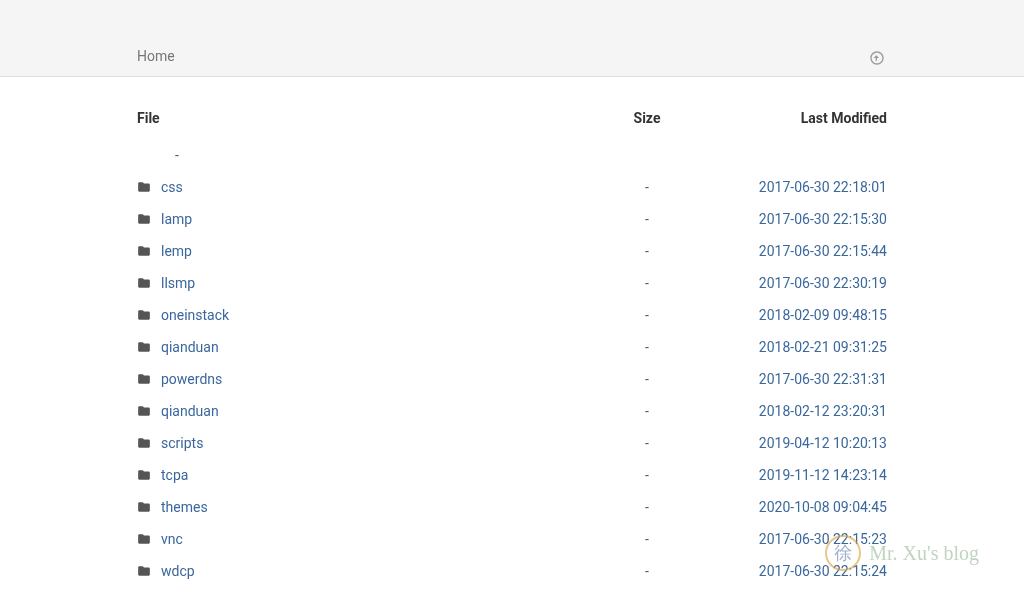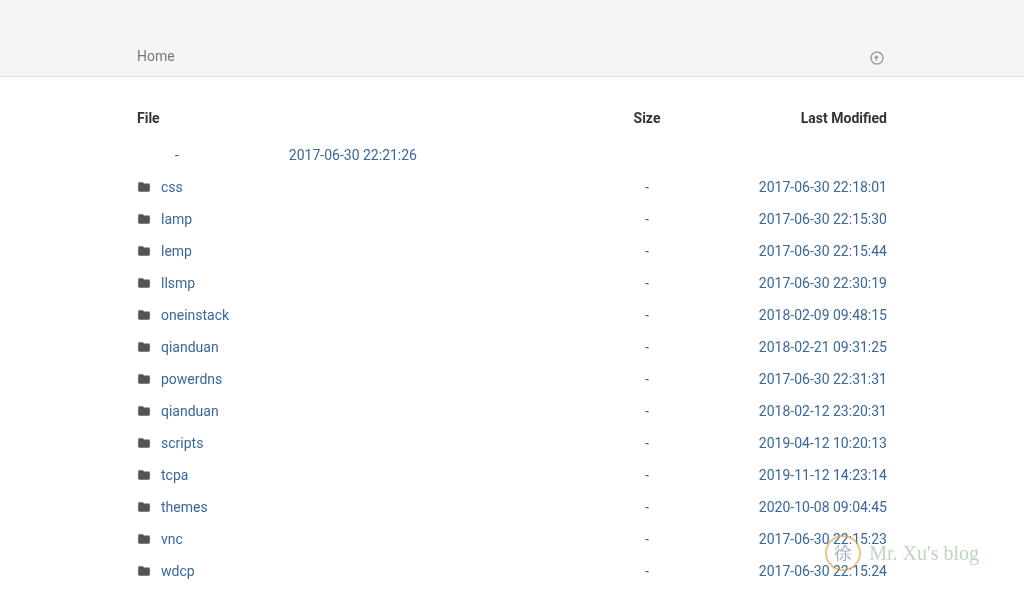--- a/index.html
+++ b/index.html
@@ -112,21 +112,20 @@
 
 <div class="container content">
   <div class="row header-row">
     <div class="col-file">File</div>
     <div class="col-size">Size</div>
     <div class="col-date">Last Modified</div>
   </div>
   <div id="file-rows">
       <div class="row">
         <div class="col-size">-</div>
-        <div class="col-date"><span class="date-link">2017-06-30 22:21:26</span></div>
       </div>
       <div class="row">
         <div class="col-file">
           <span class="folder-icon"><svg viewBox="0 0 24 24">
               <path d="M10 4H4c-1.1 0-2 .9-2 2v12c0 1.1.9 2 2 2h16c1.1 0 2-.9 2-2V8c0-1.1-.9-2-2-2h-8l-2-2z"></path>
             </svg></span>
           <a class="file-link">css</a>
         </div>
         <div class="col-size">-</div>
         <div class="col-date"><span class="date-link">2017-06-30 22:18:01</span></div>

